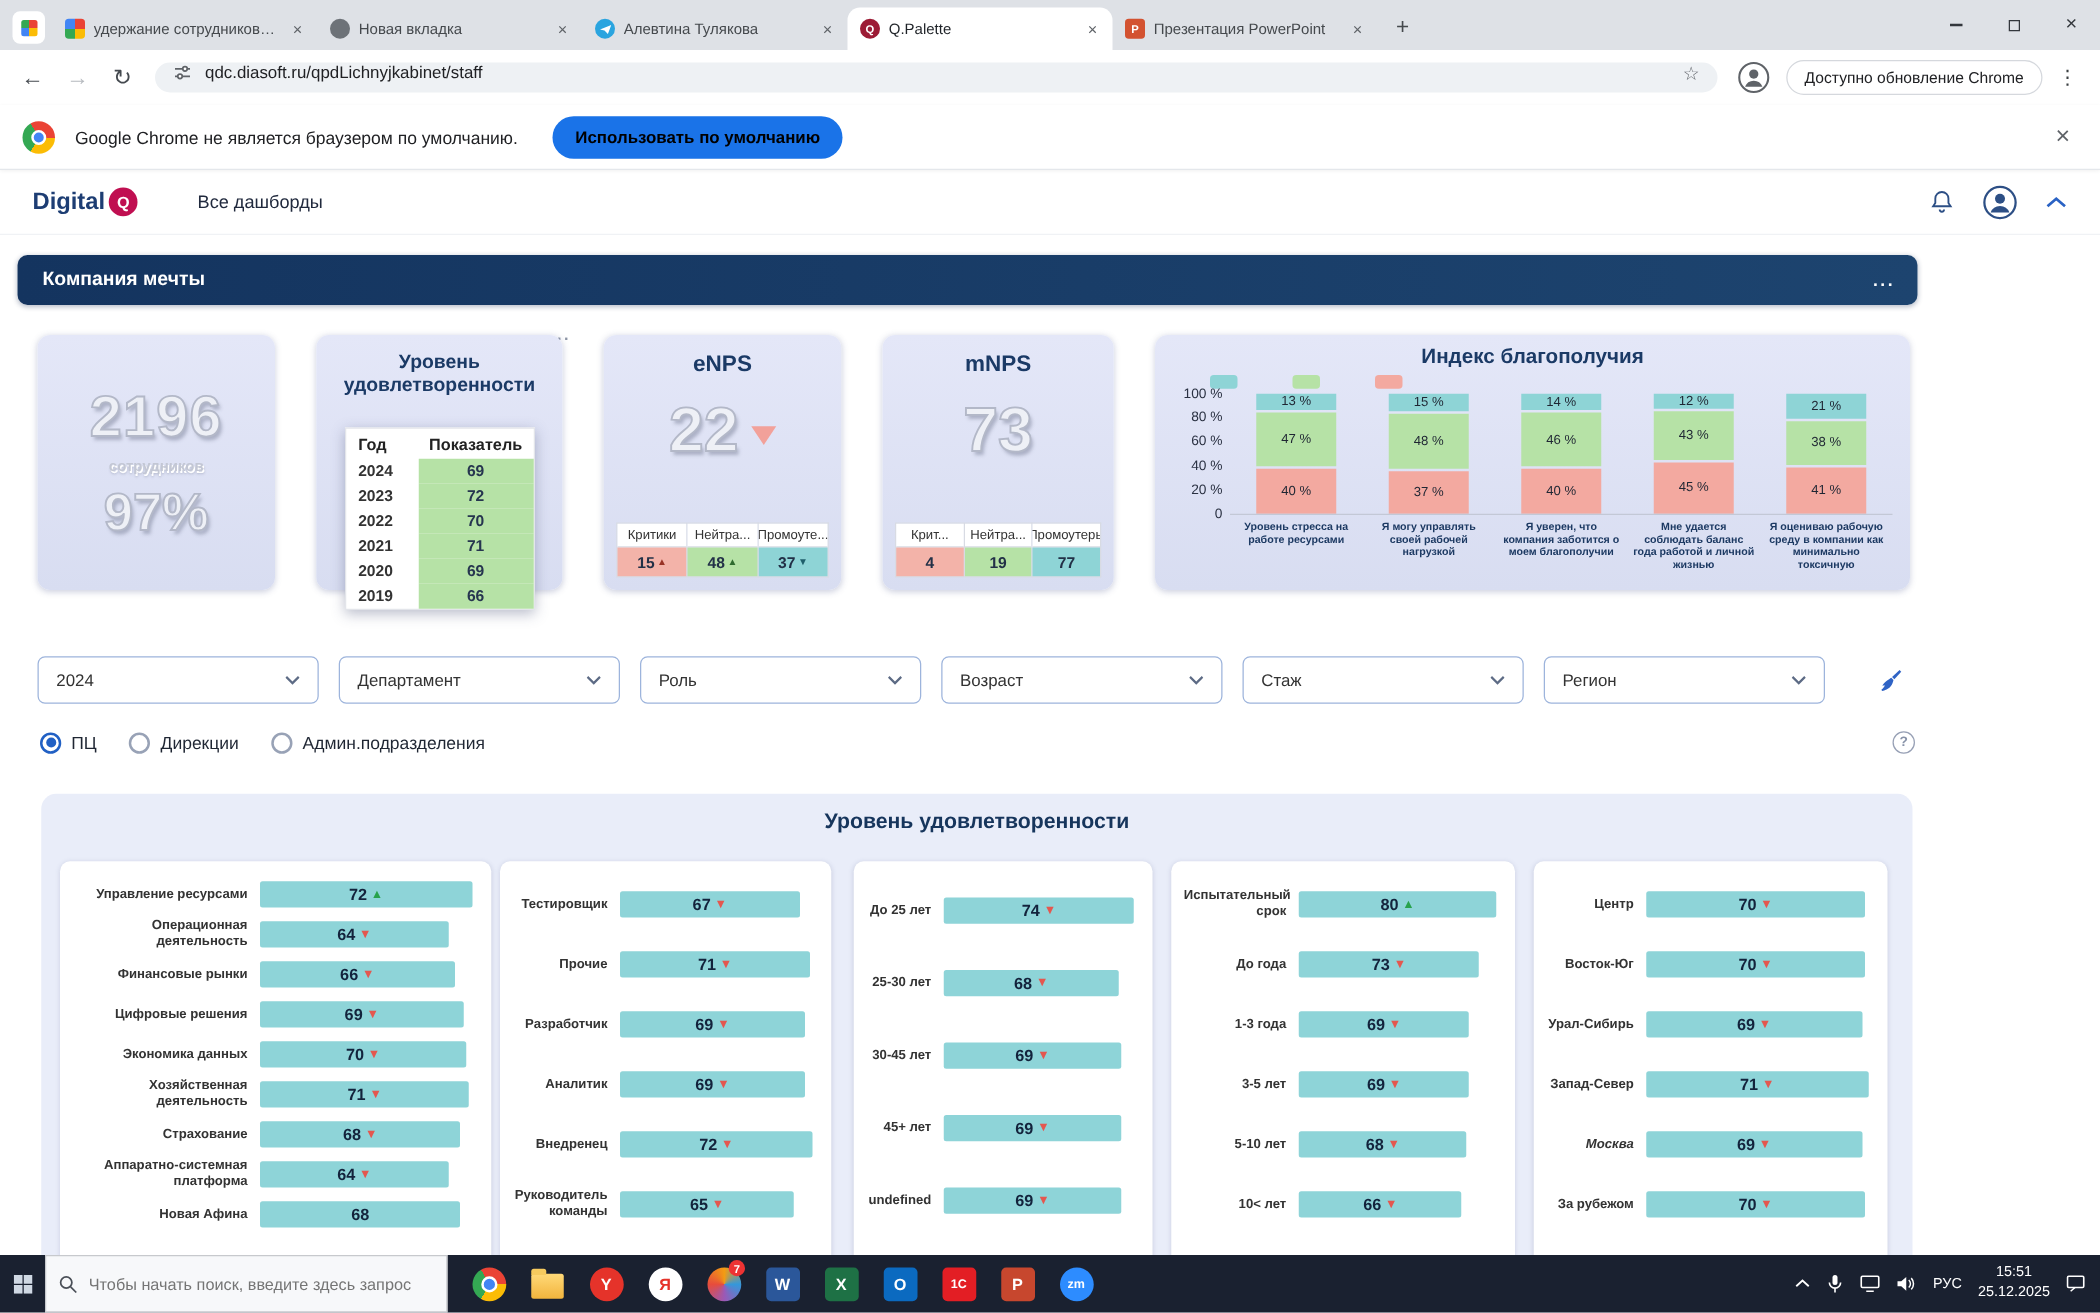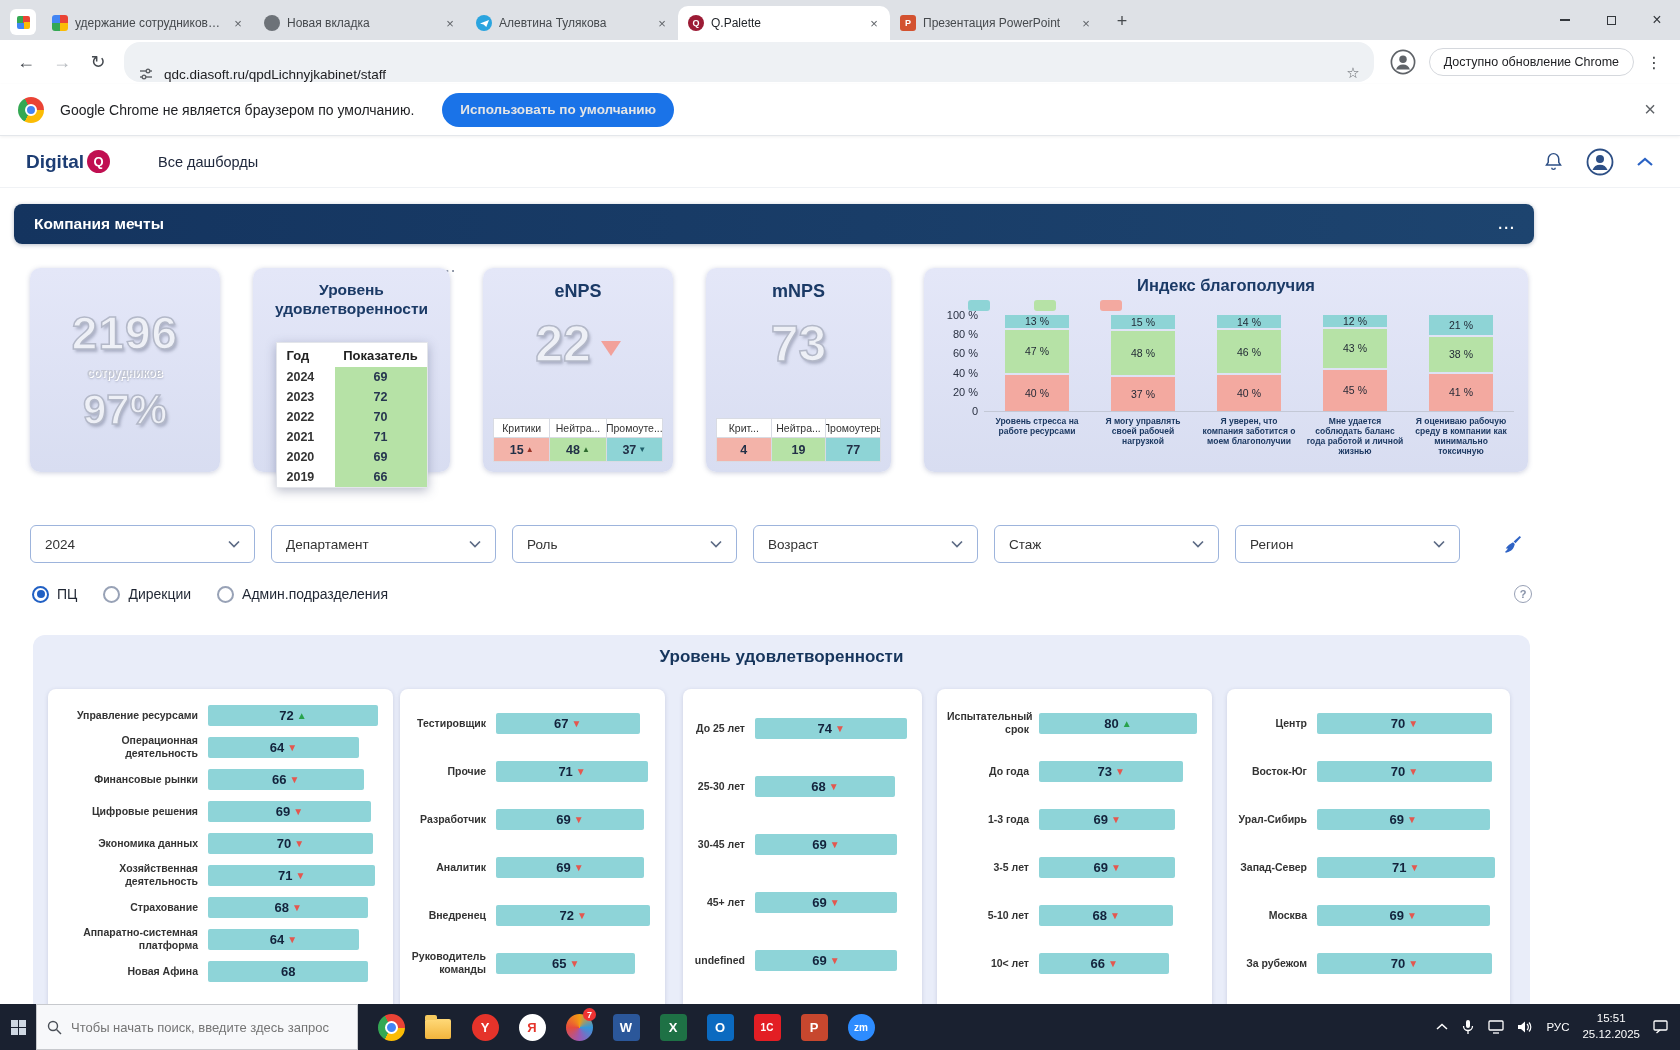--- a/index.html
+++ b/index.html
@@ -24,35 +24,35 @@
   .fav-powerpoint{border-radius:3px;background:#d35230}
   .newtab{width:28px;height:28px;margin:0 0 5px 6px;display:flex;align-items:center;justify-content:center;font-size:18px;color:#45494d}
   .winctl{position:absolute;right:0;top:0;height:40px;display:flex}
   .wc{width:46px;height:100%;display:flex;align-items:center;justify-content:center;color:#33373c;font-size:16px}
   .wc-min{width:10px;height:1.6px;background:#33373c}
   .wc-max{width:9px;height:9px;border:1.4px solid #33373c}
 
   .toolbar{height:44px;background:#fff;display:flex;align-items:center;padding:0 10px;gap:4px}
   .navbtn{width:32px;height:32px;border-radius:50%;display:flex;align-items:center;justify-content:center;font-size:18px;color:#454a50}
   .navbtn.disabled{color:#b6babf}
-  .omnibox{flex:1;height:40px;background:#eef1f4;border-radius:16px;display:flex;align-items:flex-end;padding:0 14px;gap:10px;margin:0 6px}
+  .omnibox{flex:1;height:24px;background:#eef1f4;border-radius:16px;display:flex;align-items:flex-start;padding:0 14px;gap:10px;margin:0 6px}
   .url{font-size:13.5px;color:#202124}
   .star{margin-left:auto;font-size:15px;color:#5f6368}
   .chip{height:28px;border:1px solid #d5d8dd;border-radius:14px;display:flex;align-items:center;padding:0 14px;
         font-size:12.5px;color:#202124;background:#fff;white-space:nowrap;margin-left:8px}
   .kebab{font-size:16px;color:#3c4043;padding:0 8px}
   .tavatar{width:27px;height:27px;border-radius:50%;display:flex;align-items:center;justify-content:center;margin-left:6px}
 
   .notifbar{height:52px;background:#fff;border-bottom:1px solid #e4e7eb;box-shadow:0 1px 3px rgba(0,0,0,.06);
             display:flex;align-items:center;padding:0 18px;gap:16px;position:relative;z-index:4}
   .chrome-logo{width:26px;height:26px;border-radius:50%;position:relative;flex:0 0 26px;
      background:conic-gradient(from -30deg,#ea4335 0 120deg,#fbbc05 120deg 240deg,#34a853 240deg 360deg)}
   .chrome-logo::after{content:"";position:absolute;top:7px;left:7px;right:7px;bottom:7px;border-radius:50%;background:#4285f4;border:2px solid #fff}
   .notif-text{font-size:14px;color:#202124}
-  .notif-btn{height:34px;background:#1a73e8;color:#e5e5e5;font-weight:bold;font-size:13.5px;border:none;border-radius:17px;
+  .notif-btn{height:34px;background:#1a73e8;color:#000000;font-weight:bold;font-size:13.5px;border:none;border-radius:17px;
              padding:0 18px;margin-left:12px}
   .notif-close{margin-left:auto;font-size:20px;color:#5f6368;padding-right:6px}
 
   
   .appheader{height:52px;background:#fff;display:flex;align-items:center;padding:0 26px;border-bottom:1px solid #f0f2f5}
   .logo{display:flex;align-items:center;gap:3px}
   .logo-text{font-size:19px;font-weight:800;color:#1d3d73}
   .logo-q{width:23px;height:23px;border-radius:50%;background:#c00f51;color:#fff;font-weight:800;font-size:13px;
           display:flex;align-items:center;justify-content:center}
   .nav-label{margin-left:48px;font-size:14.5px;color:#20293d}
@@ -802,21 +802,21 @@
           <div class="grow" style="height: 48px;">
             <div class="glbl" style="width: 80px;">Запад-Север</div>
             <div class="gbararea">
               <div class="gbar" style="width: 97%;">
                 <span class="gval">71</span>
                 <span class="garrow down">▼</span>
               </div>
             </div>
           </div>
           <div class="grow" style="height: 48px;">
-            <div class="glbl" style="width: 80px;">Москва</div>
+            <div class="glbl" style="width: 80px; font-style: italic;">Москва</div>
             <div class="gbararea">
               <div class="gbar" style="width: 94.3%;">
                 <span class="gval">69</span>
                 <span class="garrow down">▼</span>
               </div>
             </div>
           </div>
           <div class="grow" style="height: 48px;">
             <div class="glbl" style="width: 80px;">За рубежом</div>
             <div class="gbararea">

